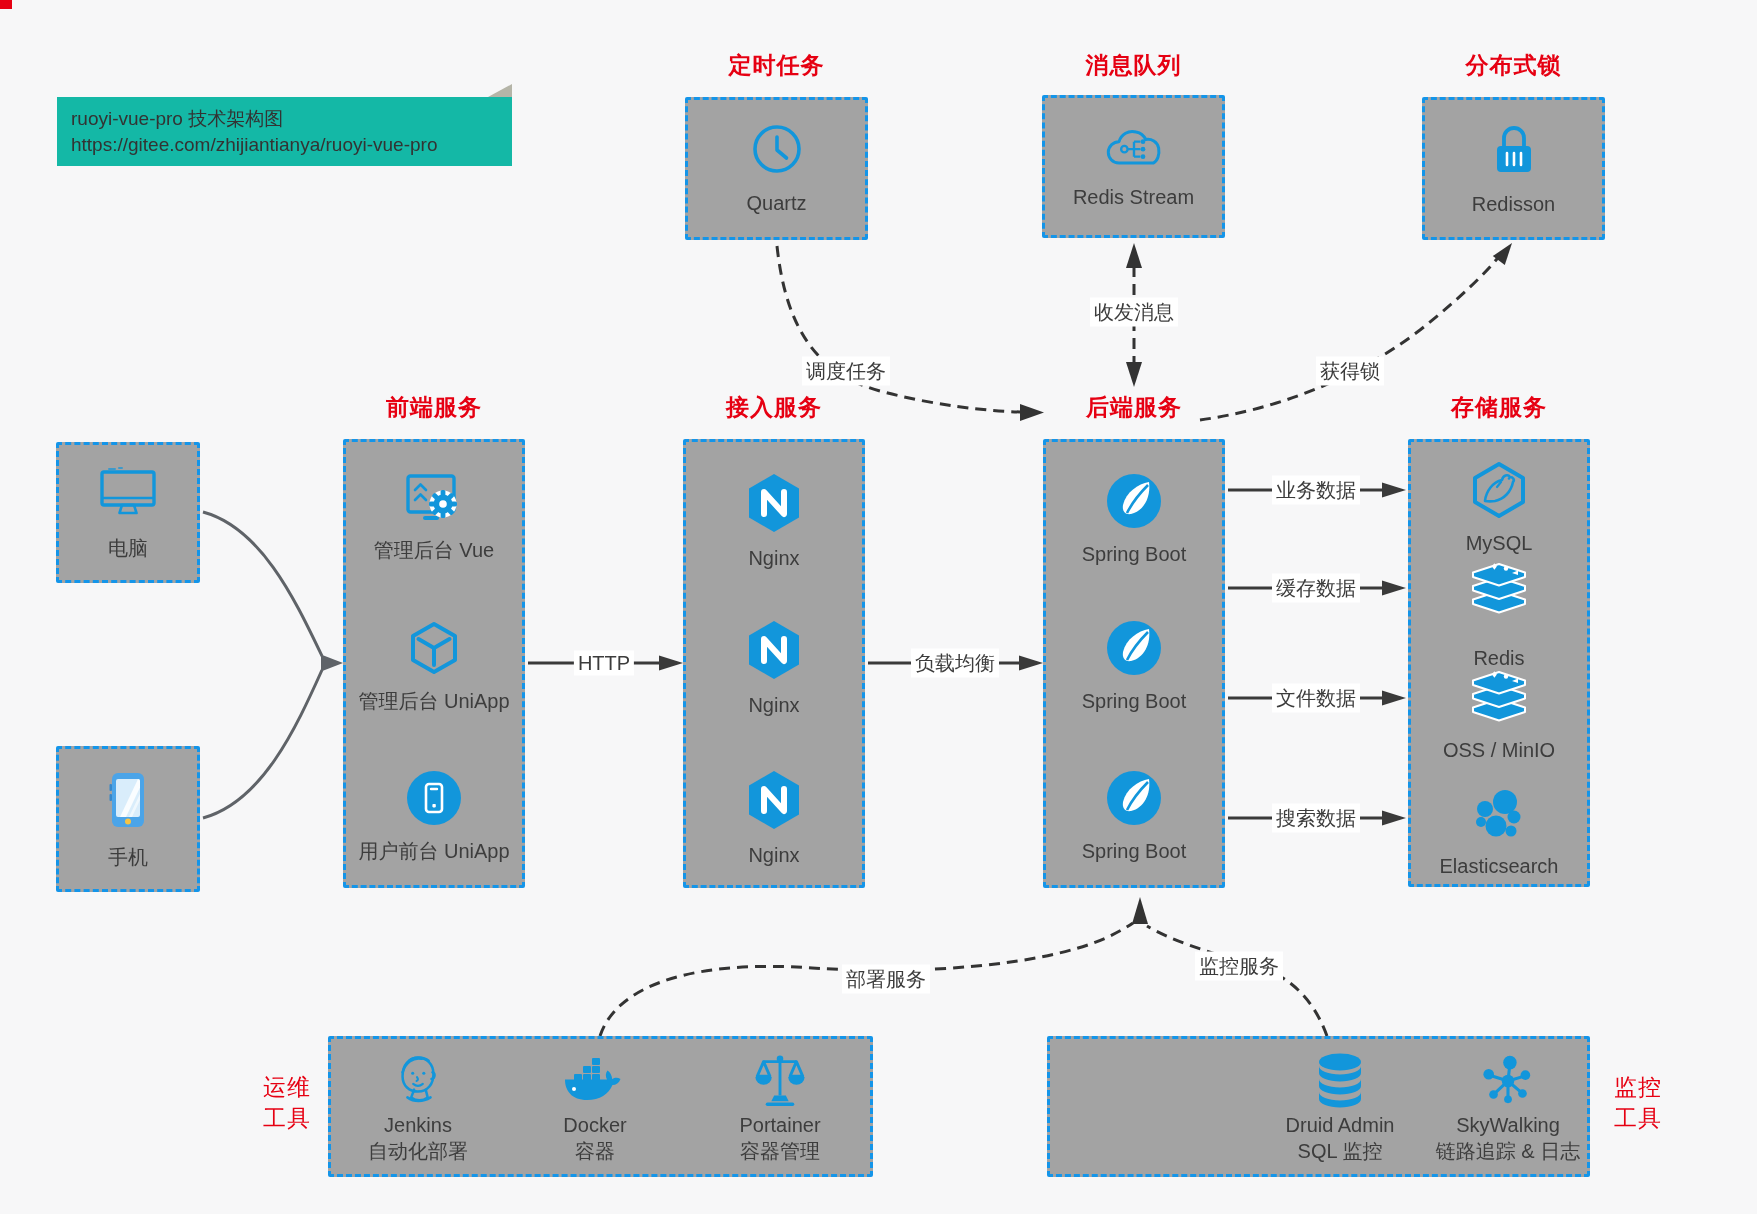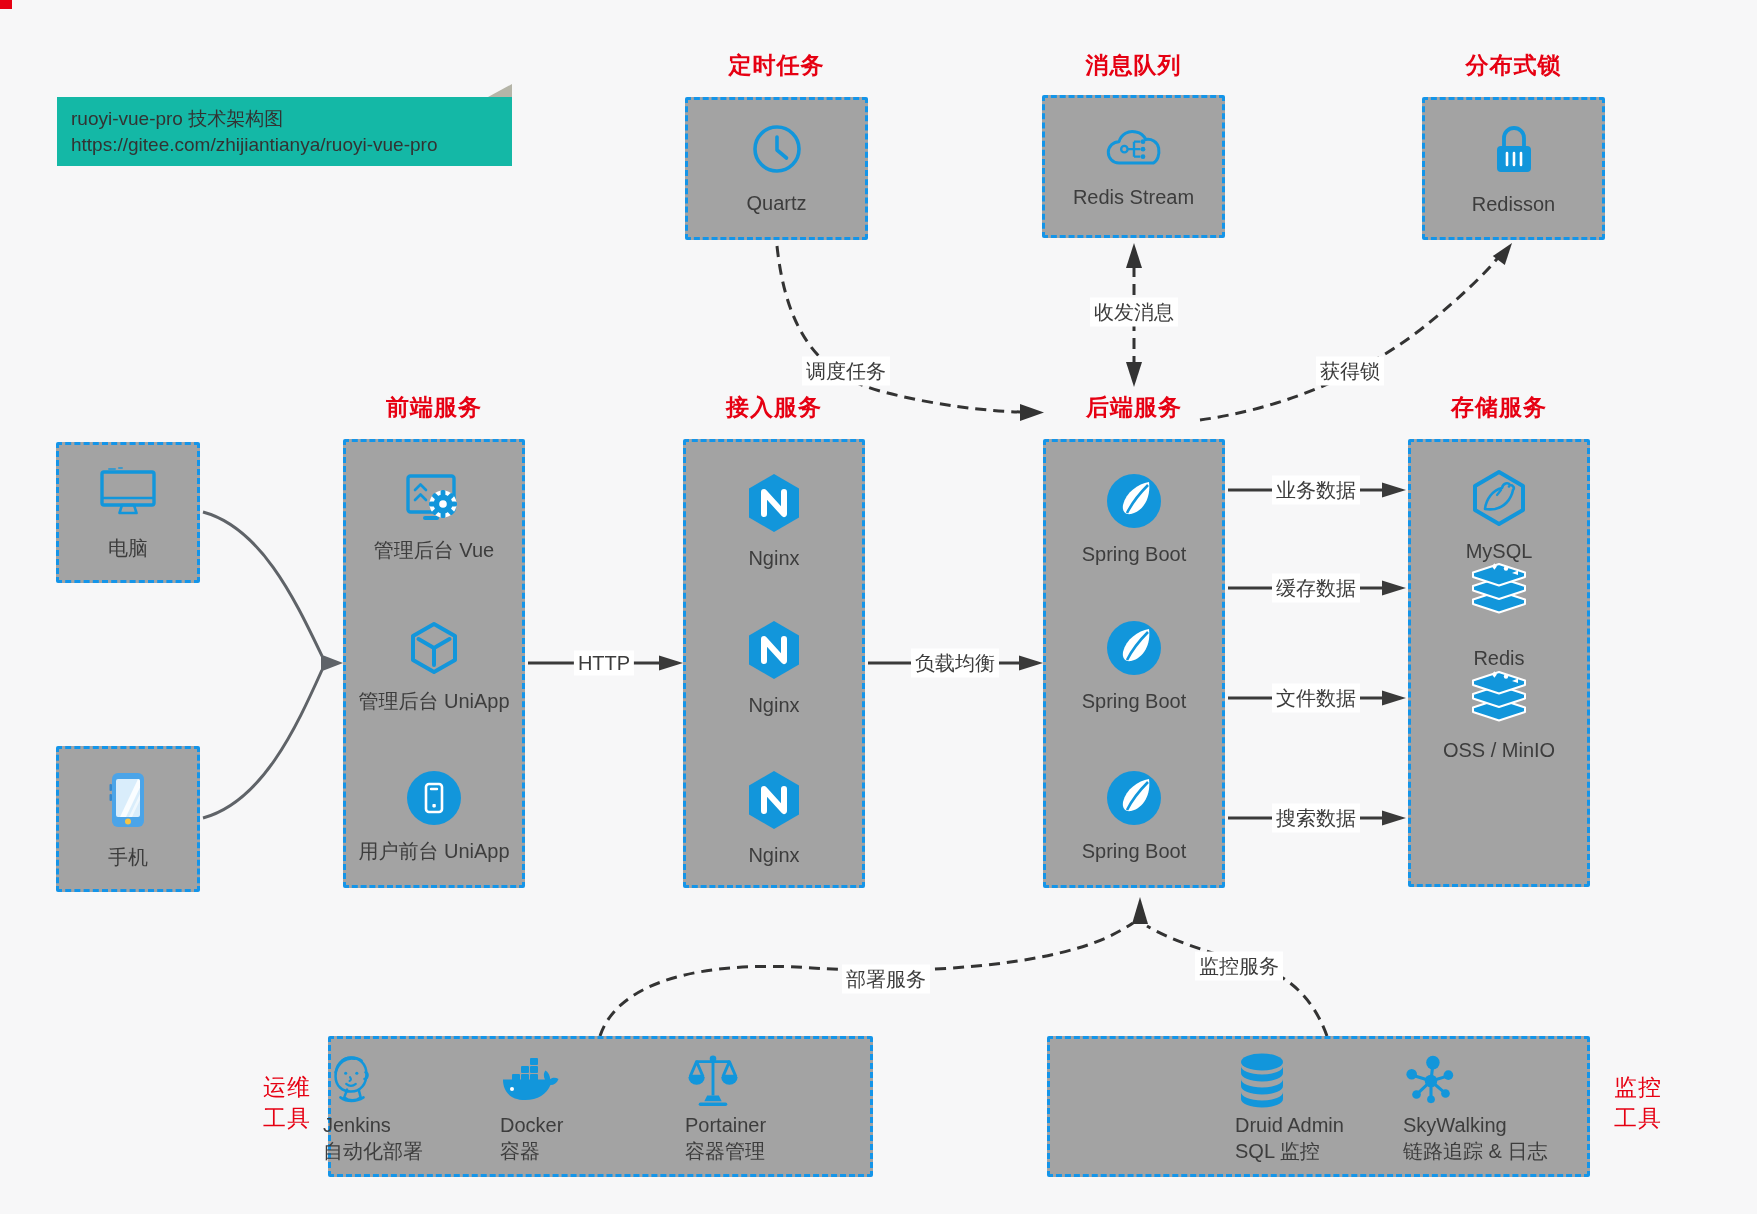--- a/index.html
+++ b/index.html
@@ -21,21 +21,21 @@
     white-space:pre-line;line-height:31px;
   }
   
   .gbox{
     position:absolute;z-index:2;background:#a3a3a3;
     border:3px dashed #1495e9;border-radius:2px;box-sizing:border-box;
   }
   .tile{display:flex;flex-direction:column;align-items:center;justify-content:center;gap:11px;}
   .nlabel{font-size:20px;color:#3d3d3d;line-height:24px;}
   .colnode{position:absolute;left:0;right:0;display:flex;flex-direction:column;align-items:center;gap:8px;}
-  .bitem{position:absolute;top:9px;display:flex;flex-direction:column;align-items:flex-start;text-align:center;}
+  .bitem{position:absolute;top:9px;display:flex;flex-direction:column;align-items:center;text-align:center;}
   .bitem .nlabel{line-height:26px;}
   .bicon{height:64px;display:flex;align-items:center;justify-content:center;}
   
   .elabel{
     position:absolute;z-index:4;transform:translate(-50%,-50%);
     background:#ffffff;padding:1px 4px;font-size:20px;color:#3c3c3c;white-space:nowrap;
   }
   
   .note{
     position:absolute;left:57px;top:97px;width:455px;height:69px;z-index:3;
@@ -285,21 +285,21 @@
           <circle cx="29" cy="29" r="27" fill="#1296db"></circle>
           <path d="M44 10 C33 12 21 20 18 33 C17 39 20 43 26 42 C39 39 46 25 44 10 Z" fill="#ffffff"></path>
           <path d="M22 41 C27 31 35 21 43 13" fill="none" stroke="#1296db" stroke-width="2.6"></path>
         </svg>
     </span>
     <div class="nlabel">Spring Boot</div>
   </div>
 </div>
 
 <div class="gbox" style="left:1408px;top:439px;width:182px;height:448px">
-  <div class="colnode" style="top:27px;">
+  <div class="colnode" style="top:19px;">
     <span>
       <svg width="60" height="58" viewBox="0 0 60 58">
         <path d="M30 3 L54 17 V41 L30 55 L6 41 V17 Z" fill="none" stroke="#1296db" stroke-width="4" stroke-linejoin="round"></path>
         <path d="M16 40 C17 30 24 21 33 19 C34 14 39 13 41 16 C44 16 46 19 44 21 C42 31 35 38 26 40 C23 40.5 19 40.5 16 40 Z" fill="none" stroke="#1296db" stroke-width="2.6" stroke-linejoin="round"></path>
         <path d="M28 26 l4 -5" stroke="#1296db" stroke-width="2.2" stroke-linecap="round"></path>
         <circle cx="40" cy="17.5" r="1.3" fill="#1296db"></circle>
       </svg>
     </span>
     <div class="nlabel">MySQL</div>
   </div>
@@ -325,20 +325,35 @@
           <path d="M31 29 L57 37.5 L57 42 L31 50.5 L5 42 L5 37.5 Z"></path>
           <path d="M31 15.5 L57 24 L57 28.5 L31 37 L5 28.5 L5 24 Z"></path>
           <path d="M31 2 L57 10.5 L57 15 L31 23.5 L5 15 L5 10.5 Z"></path>
         </g>
         <path d="M24 4.5 l2.4 -3.2 2.4 3.2 -2.4 3.2 z" fill="#ffffff"></path>
         <circle cx="38" cy="6.5" r="2.2" fill="#ffffff"></circle>
         <path d="M44 11 l6 -2.4 v4.4 z" fill="#ffffff"></path>
       </svg>
     </span>
     <div class="nlabel">OSS / MinIO</div>
+  </div>
+  <div class="colnode" style="top:344px;gap:6px">
+    <span>
+      <svg width="58" height="58" viewBox="0 0 58 58">
+        <g fill="#1296db">
+          <circle cx="35" cy="16" r="12"></circle>
+            <circle cx="15" cy="23" r="8"></circle>
+            <circle cx="44" cy="31" r="6.5"></circle>
+          <circle cx="26" cy="40" r="10.5"></circle>
+            <circle cx="11" cy="36" r="5"></circle>
+            <circle cx="41" cy="45" r="5.5"></circle>
+        </g>
+      </svg>
+    </span>
+    <div class="nlabel">Elasticsearch</div>
   </div>
 </div>
 
 <div class="gbox" style="left:328px;top:1036px;width:545px;height:141px">
   <div class="bitem" style="left:-8px;width:190px">
     <span class="bicon">
       <svg width="56" height="58" viewBox="0 0 58 60">
         <g fill="none" stroke="#1296db" stroke-width="2.6" stroke-linecap="round" stroke-linejoin="round">
           <path d="M13 26 C13 14 20 7 29 7 C38 7 45 13 45 24 C45 34 39 42 29 42 C20 42 13 36 13 26 Z"></path>
           <path d="M13 22 C16 12 24 6 33 8 M20 10 C24 6 34 5 40 10"></path>

